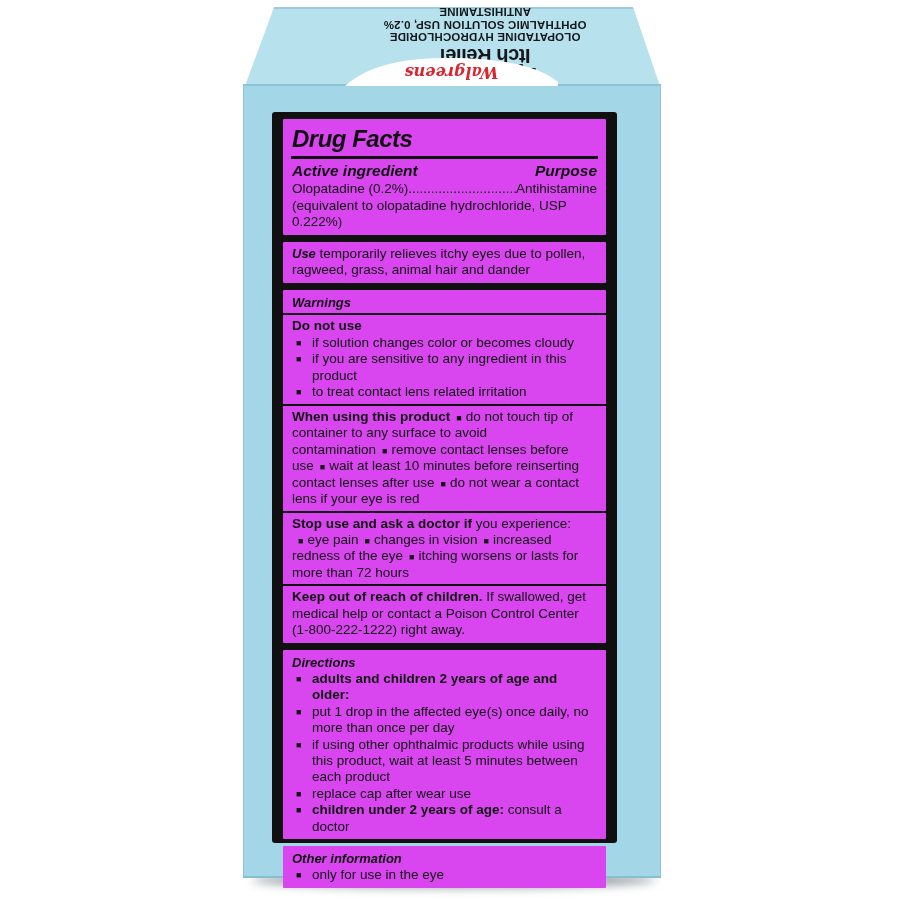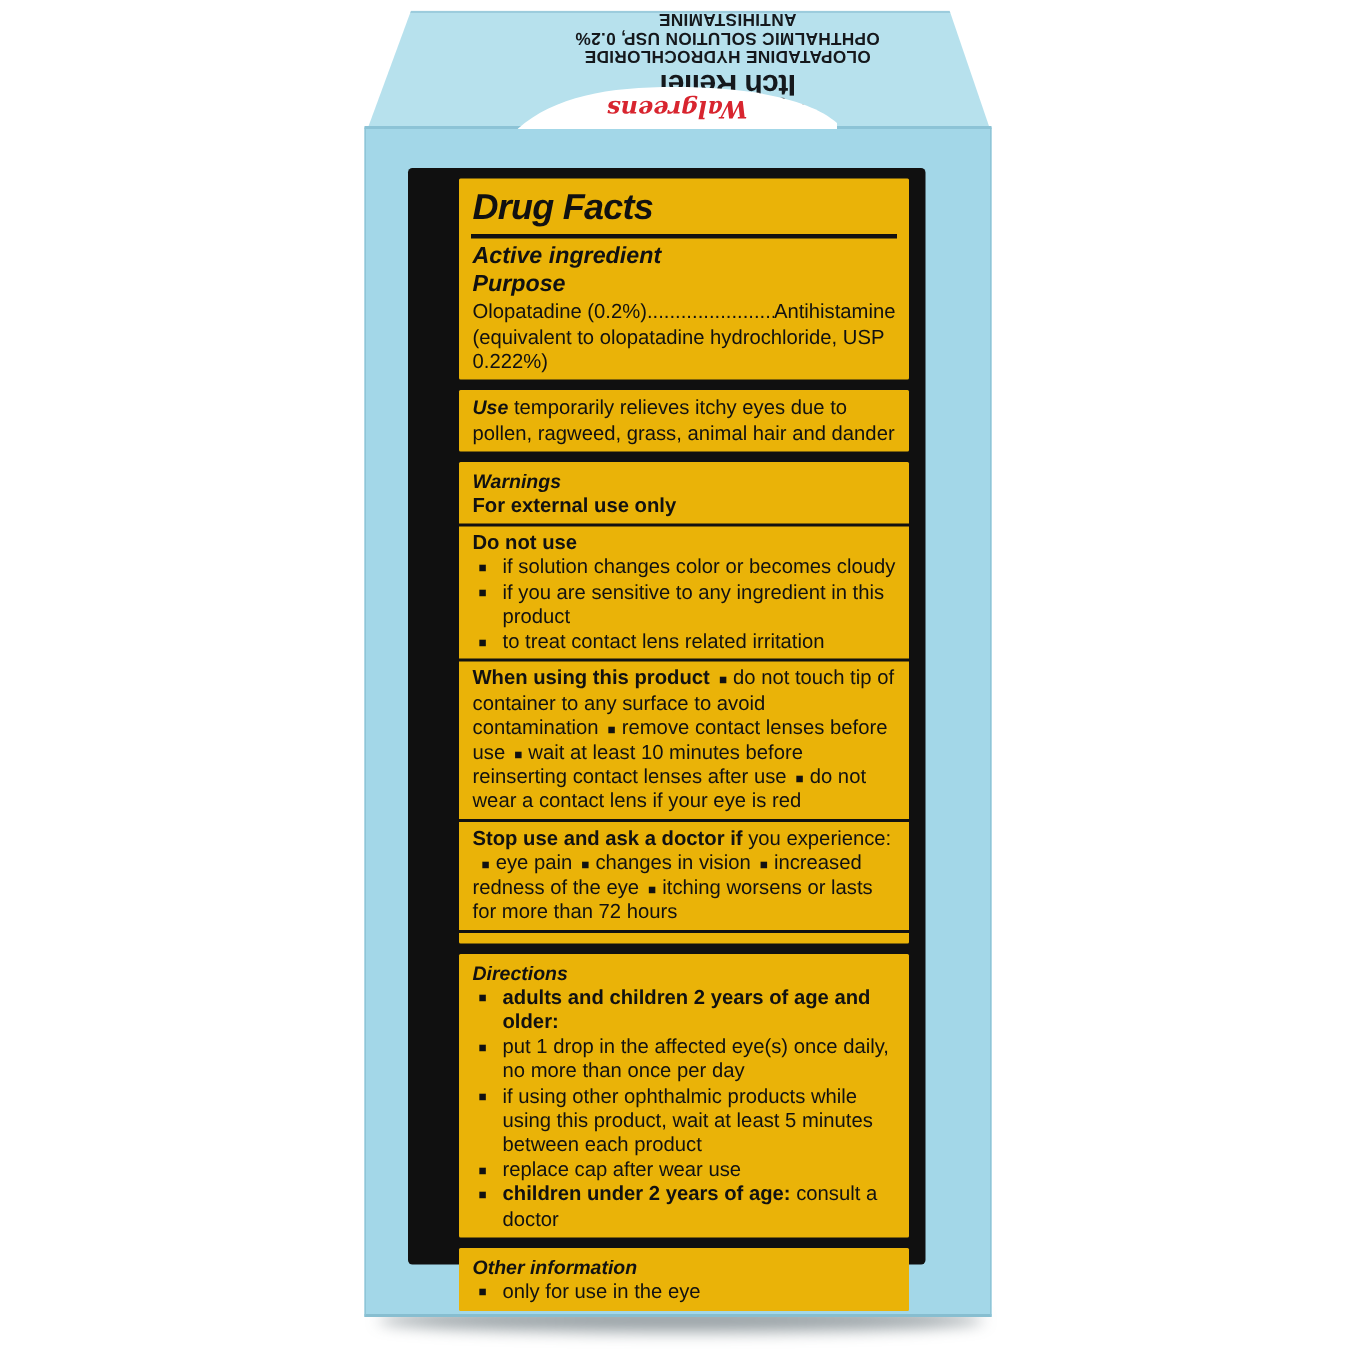--- a/index.html
+++ b/index.html
@@ -49,27 +49,27 @@
     color:#d8252f; font-family:"DejaVu Serif", serif; font-style:italic;
     font-weight:bold; font-size:16px; text-align:center; line-height:24px;
   }
   
   .df-frame {
     position:absolute; left:272px; top:112px; width:345px; height:731px;
     background:#101010; border-radius:3px; z-index:3;
     padding:7px 11px; display:flex; flex-direction:column; gap:7px;
   }
   .panel {
-    background:#eab308; border-radius:1px; padding:4px 9px;
-    color:#111; font-size:13.5px; line-height:1.22;margin-left:23px;
+    background:#d946ef; border-radius:1px; padding:4px 9px;
+    color:#111; font-size:13.5px; line-height:1.22;
   }
   .panel.grow { flex:1; }
   .df-title { font-style:italic; font-weight:bold; font-size:24px; letter-spacing:-0.5px; padding:1px 0 3px 0; }
   .df-rule-thick { height:3px; background:#111; margin:0 -1px 3px -1px; }
-  .ai-header { display:flex; justify-content:space-between; font-style:italic; font-weight:bold; font-size:15.5px;flex-direction:column; }
+  .ai-header { display:flex; justify-content:space-between; font-style:italic; font-weight:bold; font-size:15.5px; }
   .ai-row { display:flex; white-space:nowrap;text-align:center; }
   .ai-dots { flex:1; overflow:hidden; }
   .section-title { font-style:italic; font-weight:bold; font-size:13px; padding-top:1px; }
   .bold { font-weight:bold; }
   .divider { height:2px; background:#111; margin:3px -9px; }
   .bullet-line { display:flex; padding-left:4px; }
   .bullet-line .blt { width:16px; flex:0 0 16px; font-size:9px; line-height:16px; }
   .bullet-line .txt { flex:1; }
   .blt-inline { font-size:9px; margin:0 4px 0 6px; }
   .para { }
@@ -117,21 +117,20 @@
       </div>
       <div>(equivalent to olopatadine hydrochloride, USP 0.222%)</div>
     </div>
 
     <div class="panel">
       <div class="para"><span class="section-title">Use</span><span> temporarily relieves itchy eyes due to pollen, ragweed, grass, animal hair and dander</span></div>
     </div>
 
     <div class="panel grow">
       <div class="section-title">Warnings</div>
-      <div class="bold">For external use only</div>
       <div class="divider"></div>
 
       <div class="bold">Do not use</div>
       <div class="bullet-line">
         <span class="blt">■</span>
         <span class="txt">if solution changes color or becomes cloudy</span>
       </div>
       <div class="bullet-line">
         <span class="blt">■</span>
         <span class="txt">if you are sensitive to any ingredient in this product</span>
@@ -141,20 +140,21 @@
         <span class="txt">to treat contact lens related irritation</span>
       </div>
 
       <div class="divider"></div>
       <div class="para"><span class="bold">When using this product</span><span class="blt-inline">■</span><span>do not touch tip of container to any surface to avoid contamination</span><span class="blt-inline">■</span><span>remove contact lenses before use</span><span class="blt-inline">■</span><span>wait at least 10 minutes before reinserting contact lenses after use</span><span class="blt-inline">■</span><span>do not wear a contact lens if your eye is red</span></div>
 
       <div class="divider"></div>
       <div class="para"><span class="bold">Stop use and ask a doctor if</span><span> you experience:</span><br><span class="blt-inline">■</span><span>eye pain</span><span class="blt-inline">■</span><span>changes in vision</span><span class="blt-inline">■</span><span>increased redness of the eye</span><span class="blt-inline">■</span><span>itching worsens or lasts for more than 72 hours</span></div>
 
       <div class="divider"></div>
+      <div class="para"><span class="bold">Keep out of reach of children.</span><span> If swallowed, get medical help or contact a Poison Control Center (1-800-222-1222) right away.</span></div>
     </div>
 
     <div class="panel">
       <div class="section-title">Directions</div>
       <div class="bullet-line">
         <span class="blt">■</span>
         <span class="txt"><span class="bold">adults and children 2 years of age and older:</span><span></span></span>
       </div>
       <div class="bullet-line">
         <span class="blt">■</span>

